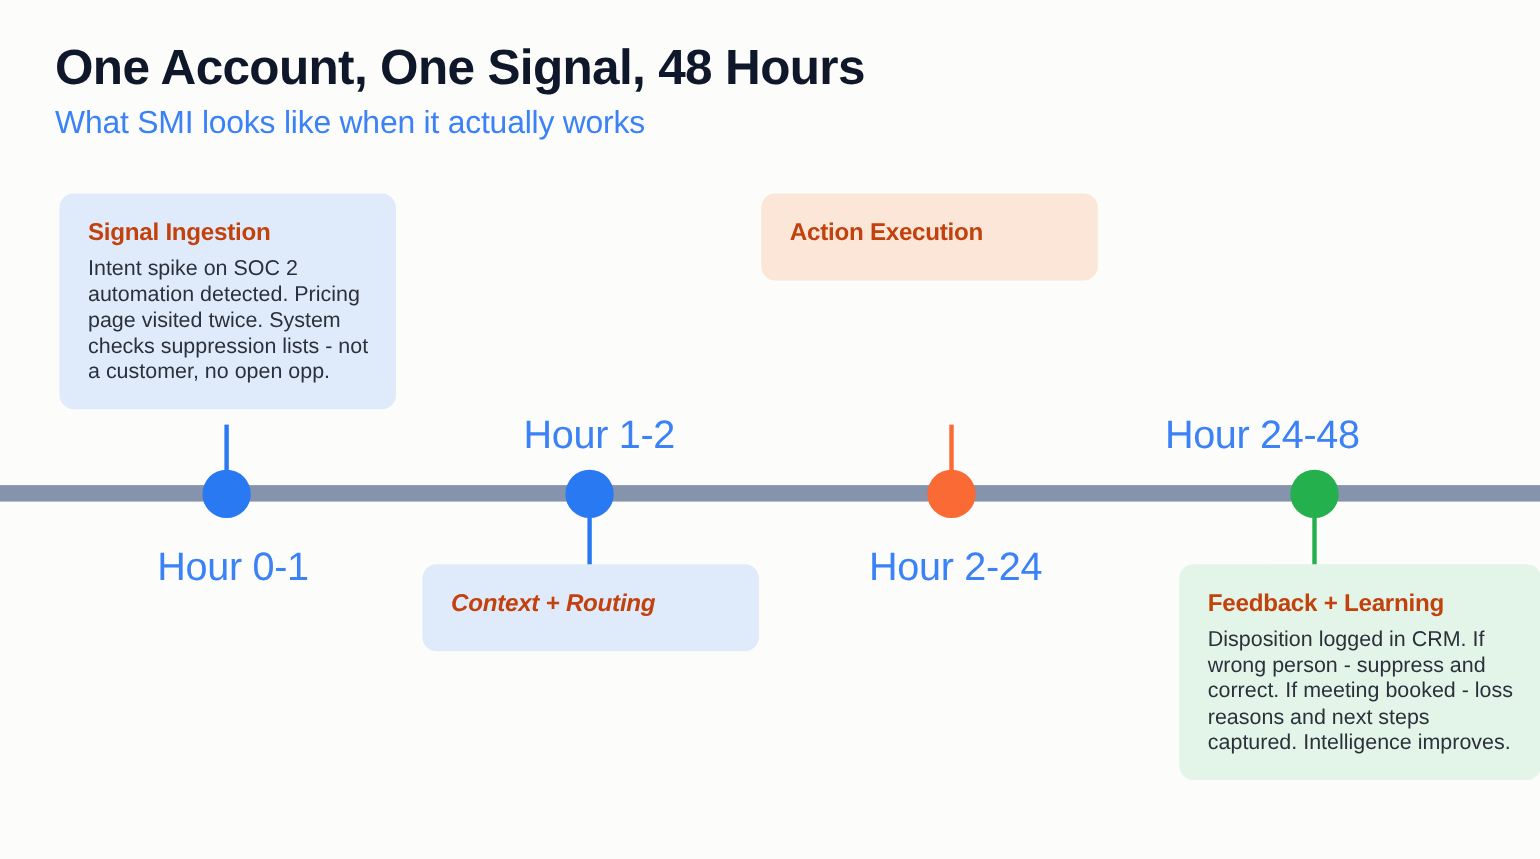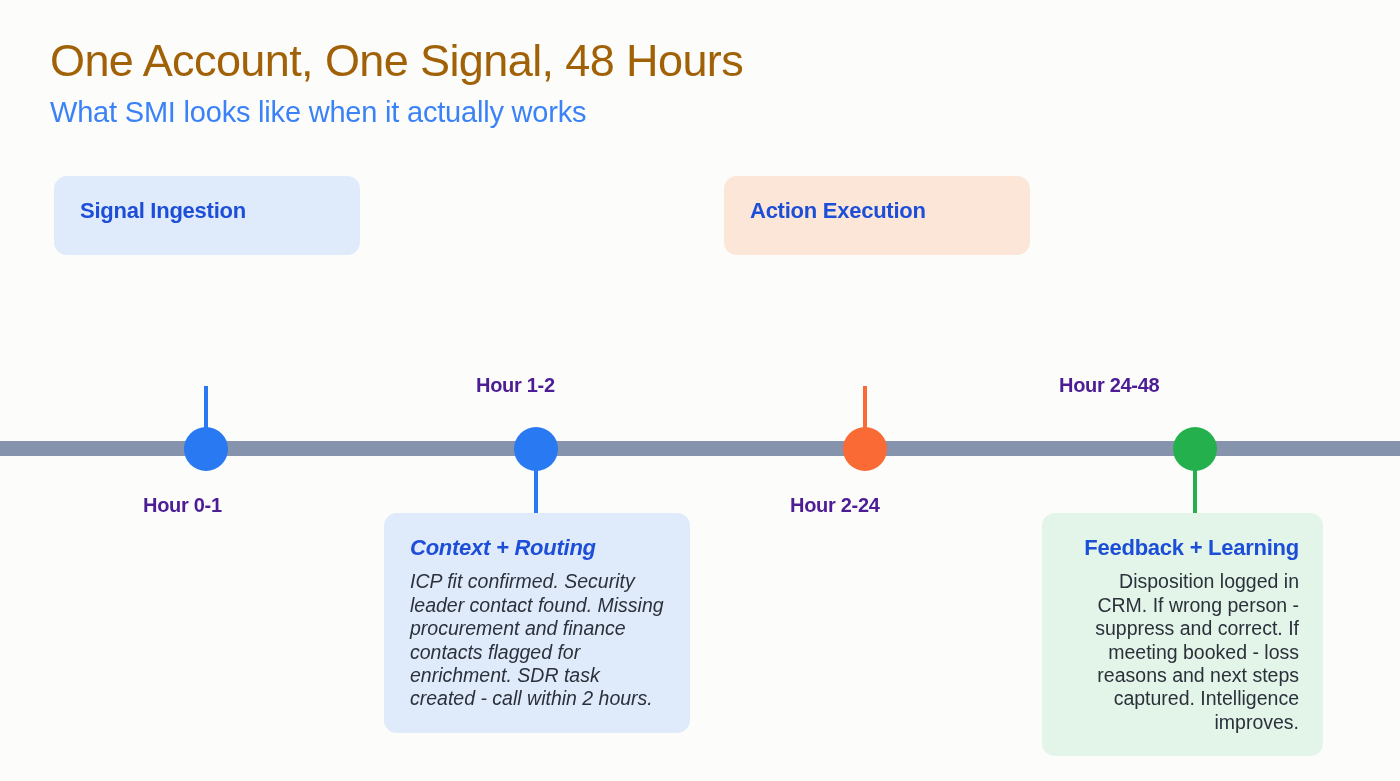--- a/index.html
+++ b/index.html
@@ -23,22 +23,22 @@
 
   
   .header {
     position: absolute;
     left: 50px;
     top: 36px;
     width: 1300px;
   }
   .title {
     font-size: 45px;
-    font-weight: normal;
-    color: #a16207;
+    font-weight: bold;
+    color: #0f172a;
     letter-spacing: -0.6px;
     line-height: 1.12;
     margin: 0;
     white-space: nowrap;
   }
   .subtitle {
     font-size: 29px;
     font-weight: normal;
     color: #3b82f6;
     letter-spacing: -0.2px;
@@ -80,79 +80,79 @@
   .card {
     position: absolute;
     border-radius: 13px;
     box-sizing: border-box;
     padding: 22px 24px 22px 26px;
     z-index: 3;
   }
   .card-title {
     font-size: 22px;
     font-weight: bold;
-    color: #1d4ed8;
+    color: #c2410c;
     letter-spacing: -0.25px;
     line-height: 1.2;
     margin: 0 0 9px 0;
   }
   .card-body {
     font-size: 19.5px;
     font-weight: normal;
     color: #2b303b;
     line-height: 1.2;
     margin: 0;
   }
 
   
   .hour-label {
     position: absolute;
-    font-size: 20px;
-    font-weight: bold;
-    color: #4c1d95;
+    font-size: 36px;
+    font-weight: normal;
+    color: #3b82f6;
     letter-spacing: -0.3px;
     white-space: nowrap;
     z-index: 4;
   }
 </style>
 </head>
 <body style="background: rgb(252, 252, 251);">
 
 <div id="infographic">
 
   <div class="header">
     <h1 class="title">One Account, One Signal, 48 Hours</h1>
     <p class="subtitle">What SMI looks like when it actually works</p>
   </div>
 
   <div class="axis-bar" style="background: rgb(133, 147, 172);"></div>
 
   <div class="card" style="left: 54px; top: 176px; width: 306px; background: rgb(223, 235, 250);">
     <p class="card-title">Signal Ingestion</p>
+    <p class="card-body">Intent spike on SOC 2 automation detected. Pricing page visited twice. System checks suppression lists - not a customer, no open opp.</p>
   </div>
   <div class="stem" style="left:206px; top:386px; height:46px; background:#2979f2;"></div>
   <div class="marker" style="left:206px; background:#2979f2;"></div>
   <div class="hour-label" style="left:143px; top:494px;">Hour 0-1</div>
 
   <div class="hour-label" style="left:476px; top:374px;">Hour 1-2</div>
   <div class="marker" style="left:536px; background:#2979f2;"></div>
   <div class="stem" style="left:536px; top:466px; height:48px; background:#2979f2;"></div>
   <div class="card" style="left: 384px; top: 513px; width: 306px; background: rgb(223, 235, 250); font-style: italic;">
     <p class="card-title">Context + Routing</p>
-    <p class="card-body">ICP fit confirmed. Security leader contact found. Missing procurement and finance contacts flagged for enrichment. SDR task created - call within 2 hours.</p>
   </div>
 
-  <div class="card" style="left: 724px; top: 176px; width: 306px; background: rgb(251, 230, 215);">
+  <div class="card" style="left: 692px; top: 176px; width: 306px; background: rgb(251, 230, 215);">
     <p class="card-title">Action Execution</p>
   </div>
   <div class="stem" style="left:865px; top:386px; height:46px; background:#fa6a35;"></div>
   <div class="marker" style="left:865px; background:#fa6a35;"></div>
   <div class="hour-label" style="left:790px; top:494px;">Hour 2-24</div>
 
   <div class="hour-label" style="left:1059px; top:374px;">Hour 24-48</div>
   <div class="marker" style="left:1195px; background:#24b04c;"></div>
   <div class="stem" style="left:1195px; top:466px; height:48px; background:#24b04c;"></div>
-  <div class="card" style="left: 1042px; top: 513px; width: 281px; background: rgb(226, 245, 232); text-align: right;">
+  <div class="card" style="left: 1072px; top: 513px; width: 329px; background: rgb(226, 245, 232);">
     <p class="card-title">Feedback + Learning</p>
     <p class="card-body">Disposition logged in CRM. If wrong person - suppress and correct. If meeting booked - loss reasons and next steps captured. Intelligence improves.</p>
   </div>
 
 </div>
 
 </body></html>

